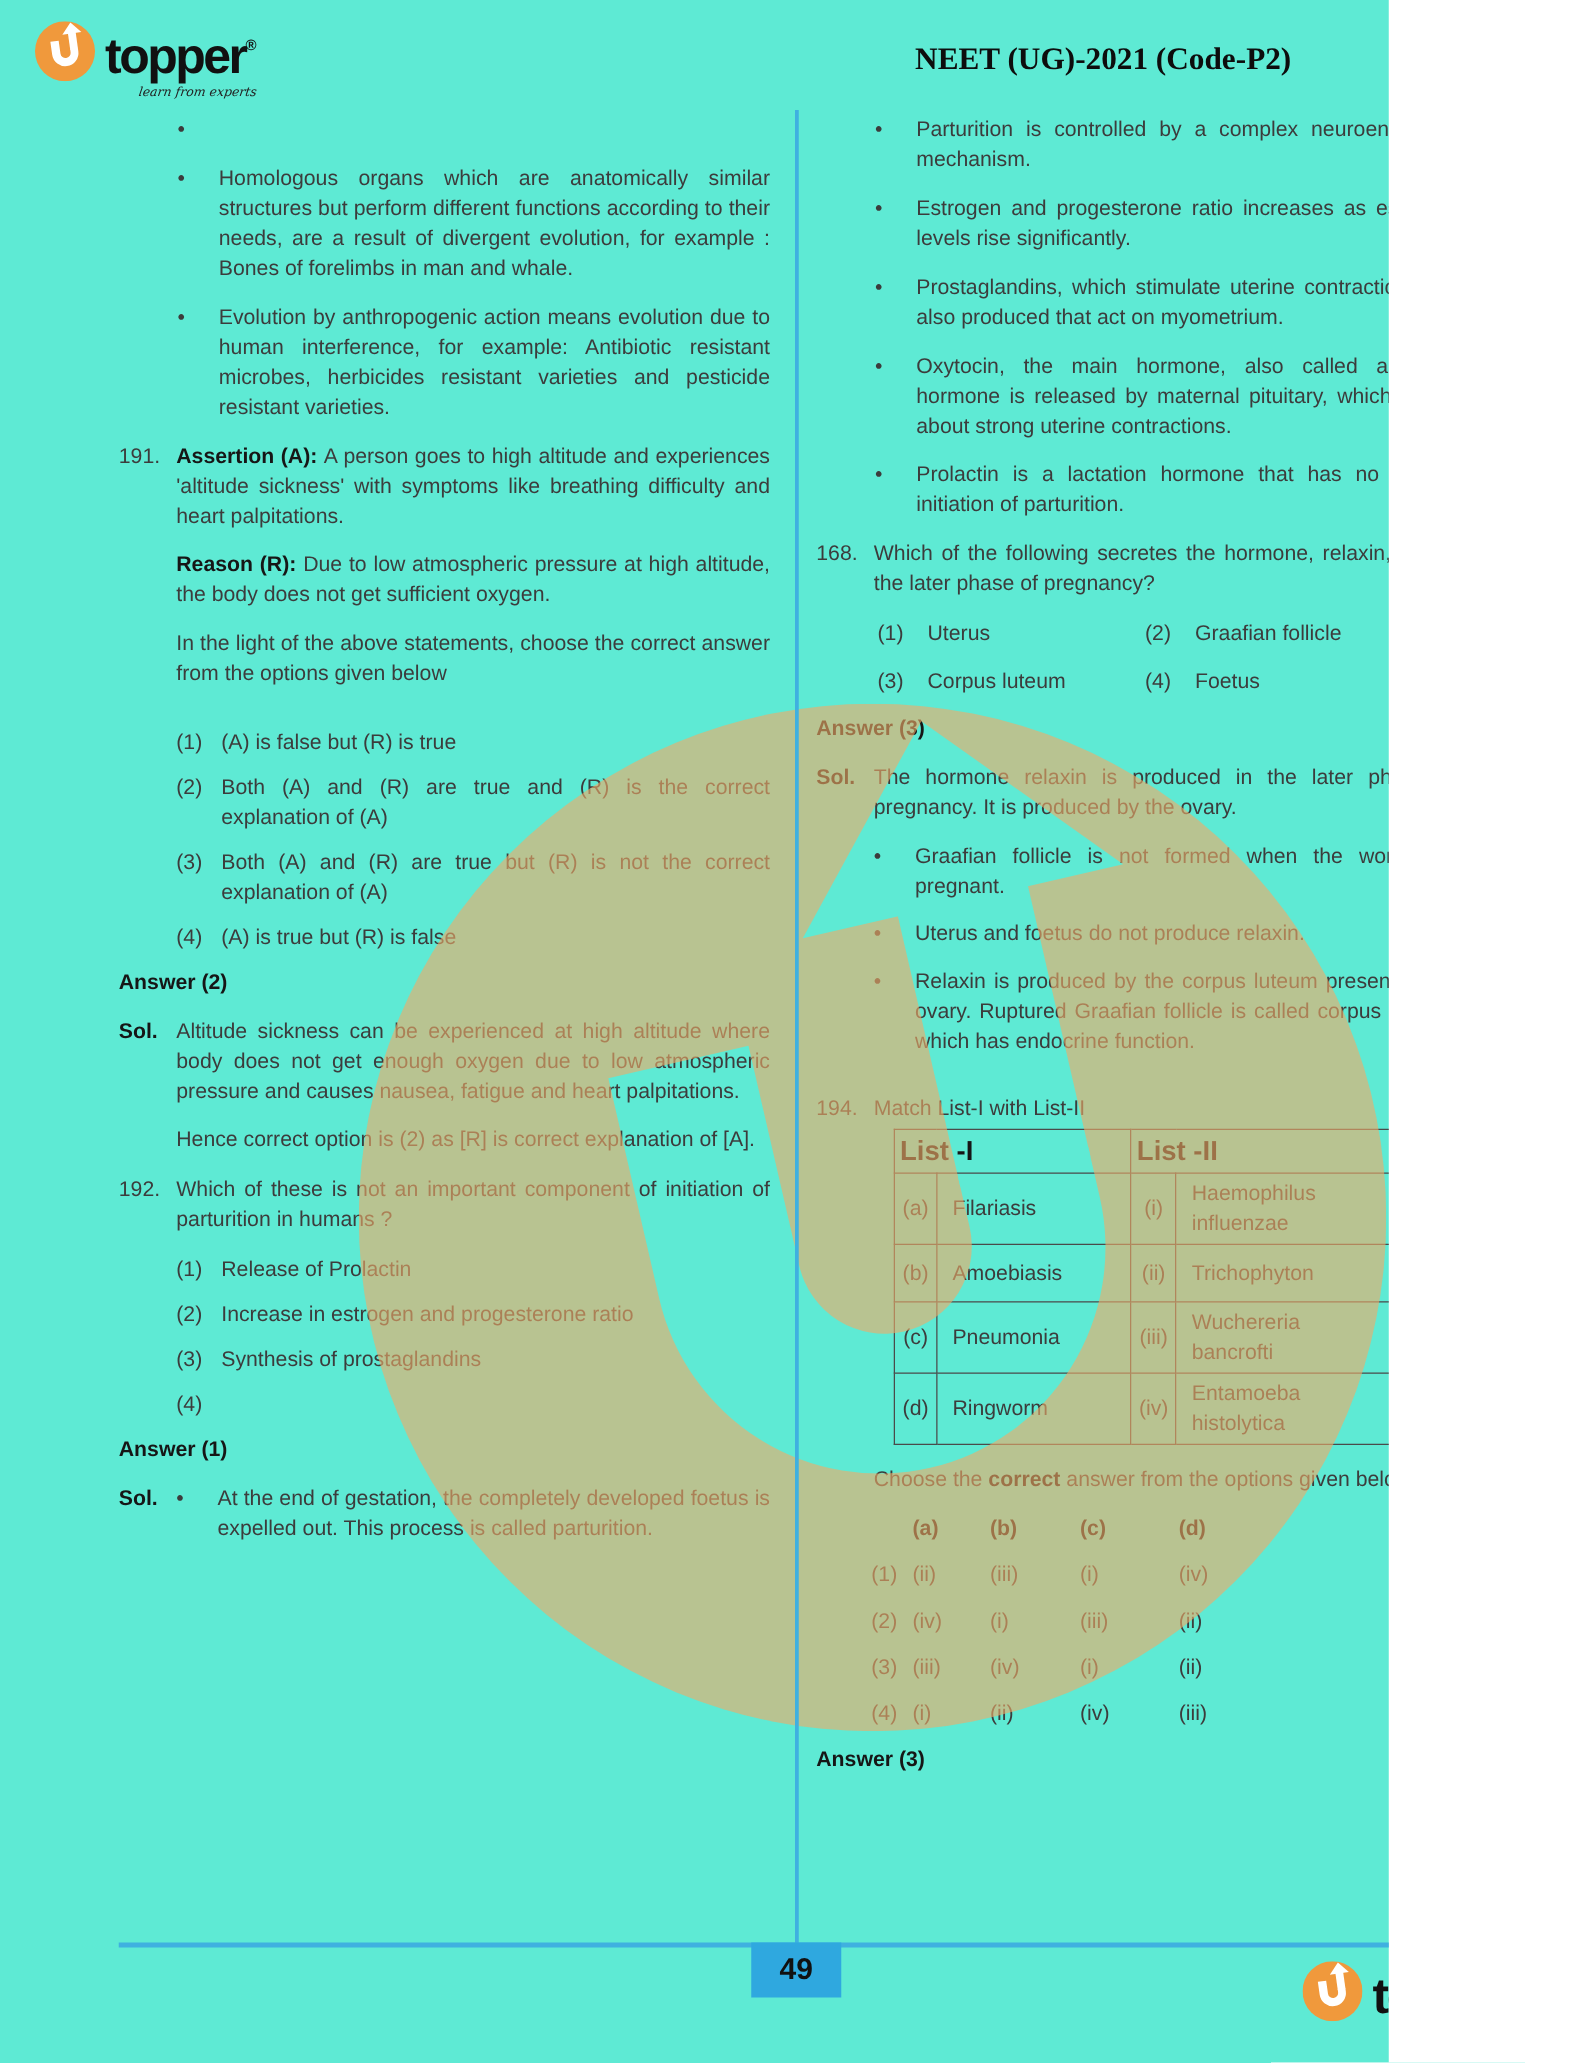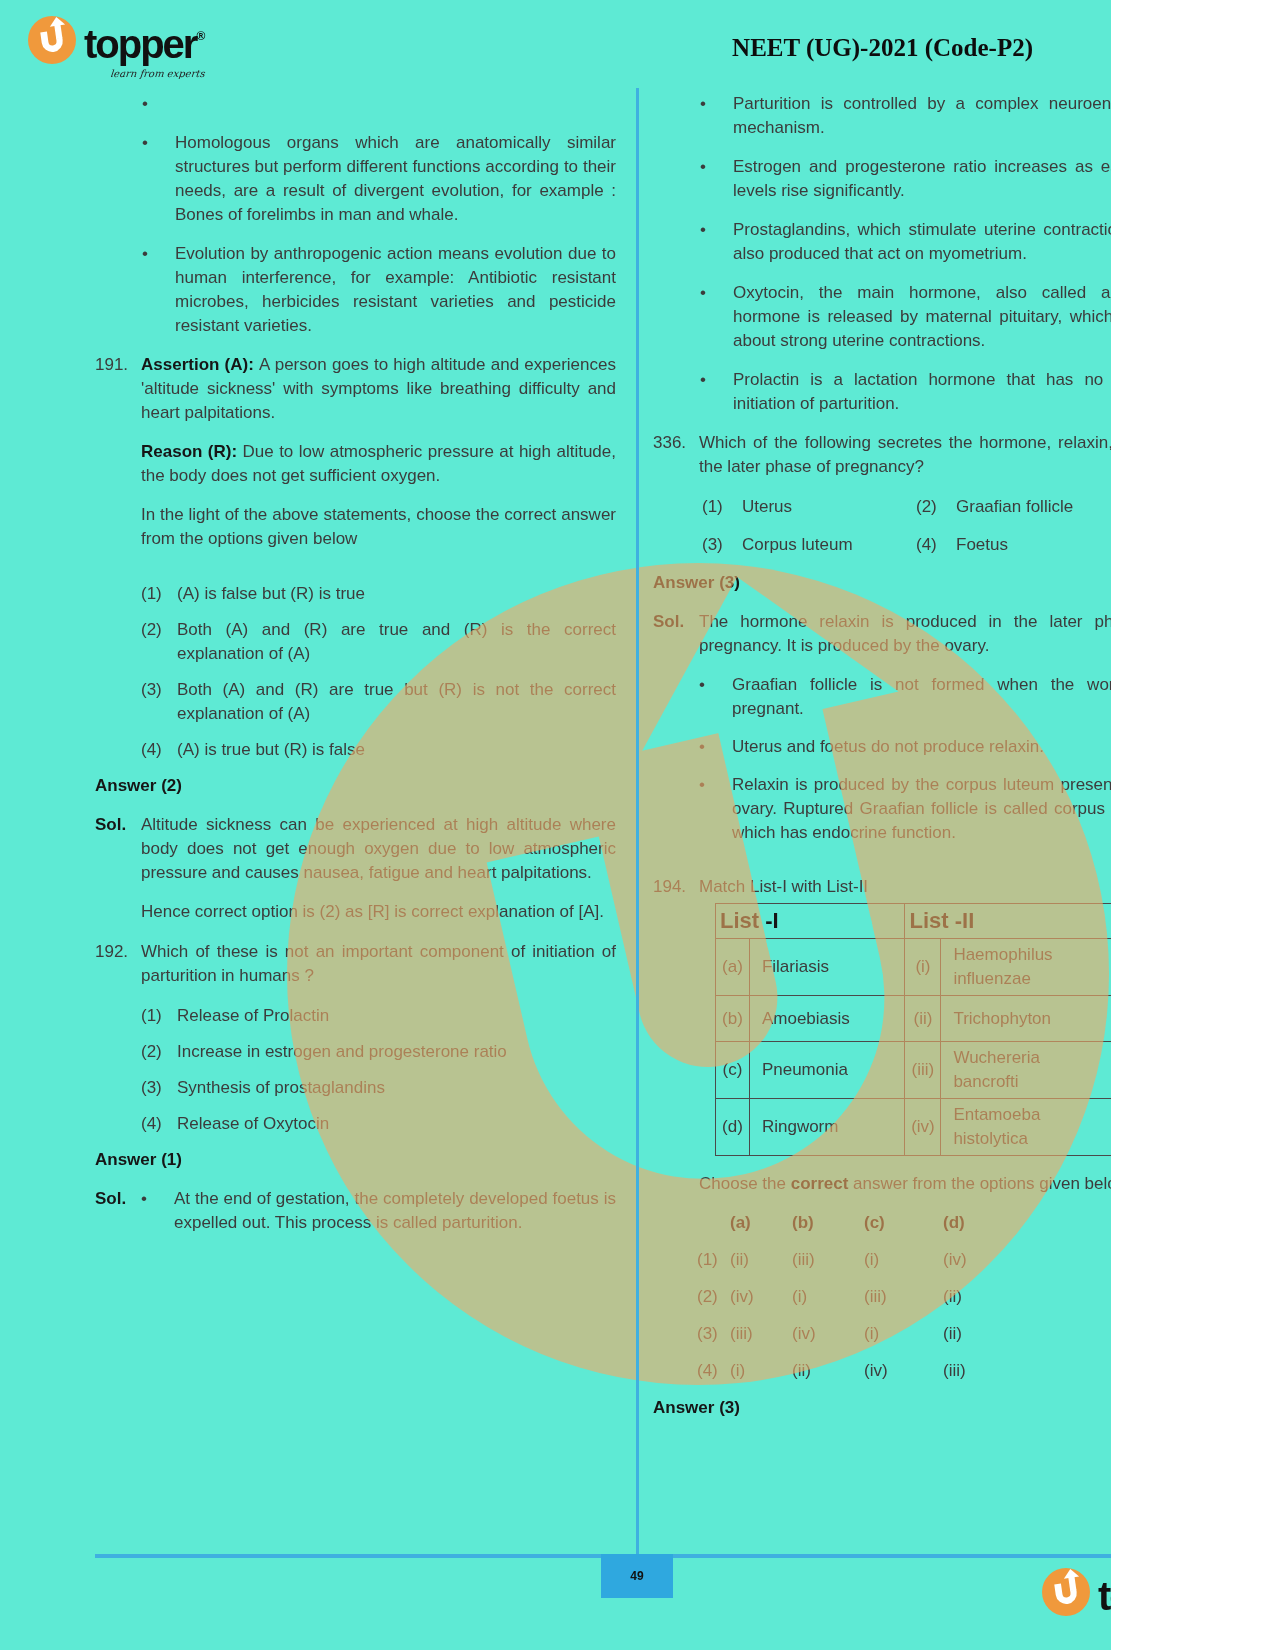--- a/index.html
+++ b/index.html
@@ -133,21 +133,21 @@
     background: #3fb0e0;
     z-index: 10;
   }
   .page-badge {
     position: absolute;
     left: 601px; top: 1554px;
     width: 72px; height: 44px;
     background: #2fa8df;
     color: #111;
     font-weight: bold;
-    font-size: 12px;
+    font-size: 24px;
     display: flex; align-items: center; justify-content: center;
     z-index: 11;
   }
 </style>
 </head>
 <body>
 
 <div class="page">
 
   <svg class="watermark" viewBox="0 0 200 200" aria-hidden="true">
@@ -243,21 +243,20 @@
     <div class="opt">
       <span class="on">(2)</span>
         <div class="ot p">Increase in estrogen and progesterone ratio</div>
     </div>
     <div class="opt">
       <span class="on">(3)</span>
         <div class="ot p">Synthesis of prostaglandins</div>
     </div>
     <div class="opt">
       <span class="on">(4)</span>
-        <div class="ot p">Release of Oxytocin</div>
     </div>
 
     <div class="ans">Answer (1)</div>
 
     <div class="sol">
       <span class="sl">Sol.</span>
       <div class="sbody">
         <div class="sol-bul">
           <span class="dot">•</span>
           <div class="btext p">At the end of gestation, the completely developed foetus is expelled out. This process is called parturition.</div>
@@ -284,21 +283,21 @@
     <div class="bul mb">
       <span class="dot">•</span>
       <div class="btext p">Oxytocin, the main hormone, also called as birth hormone is released by maternal pituitary, which brings about strong uterine contractions.</div>
     </div>
     <div class="bul mb">
       <span class="dot">•</span>
       <div class="btext p">Prolactin is a lactation hormone that has no role in initiation of parturition.</div>
     </div>
 
     <div class="q qspace">
-      <span class="qn">336.</span>
+      <span class="qn">168.</span>
       <div class="qbody p">Which of the following secretes the hormone, relaxin, during the later phase of pregnancy?</div>
     </div>
     <div class="optrow">
       <div class="cell c1">
           <span class="on">(1)</span>
           <span>Uterus</span>
         </div>
       <div class="cell c2">
           <span class="on">(2)</span>
           <span>Graafian follicle</span>

